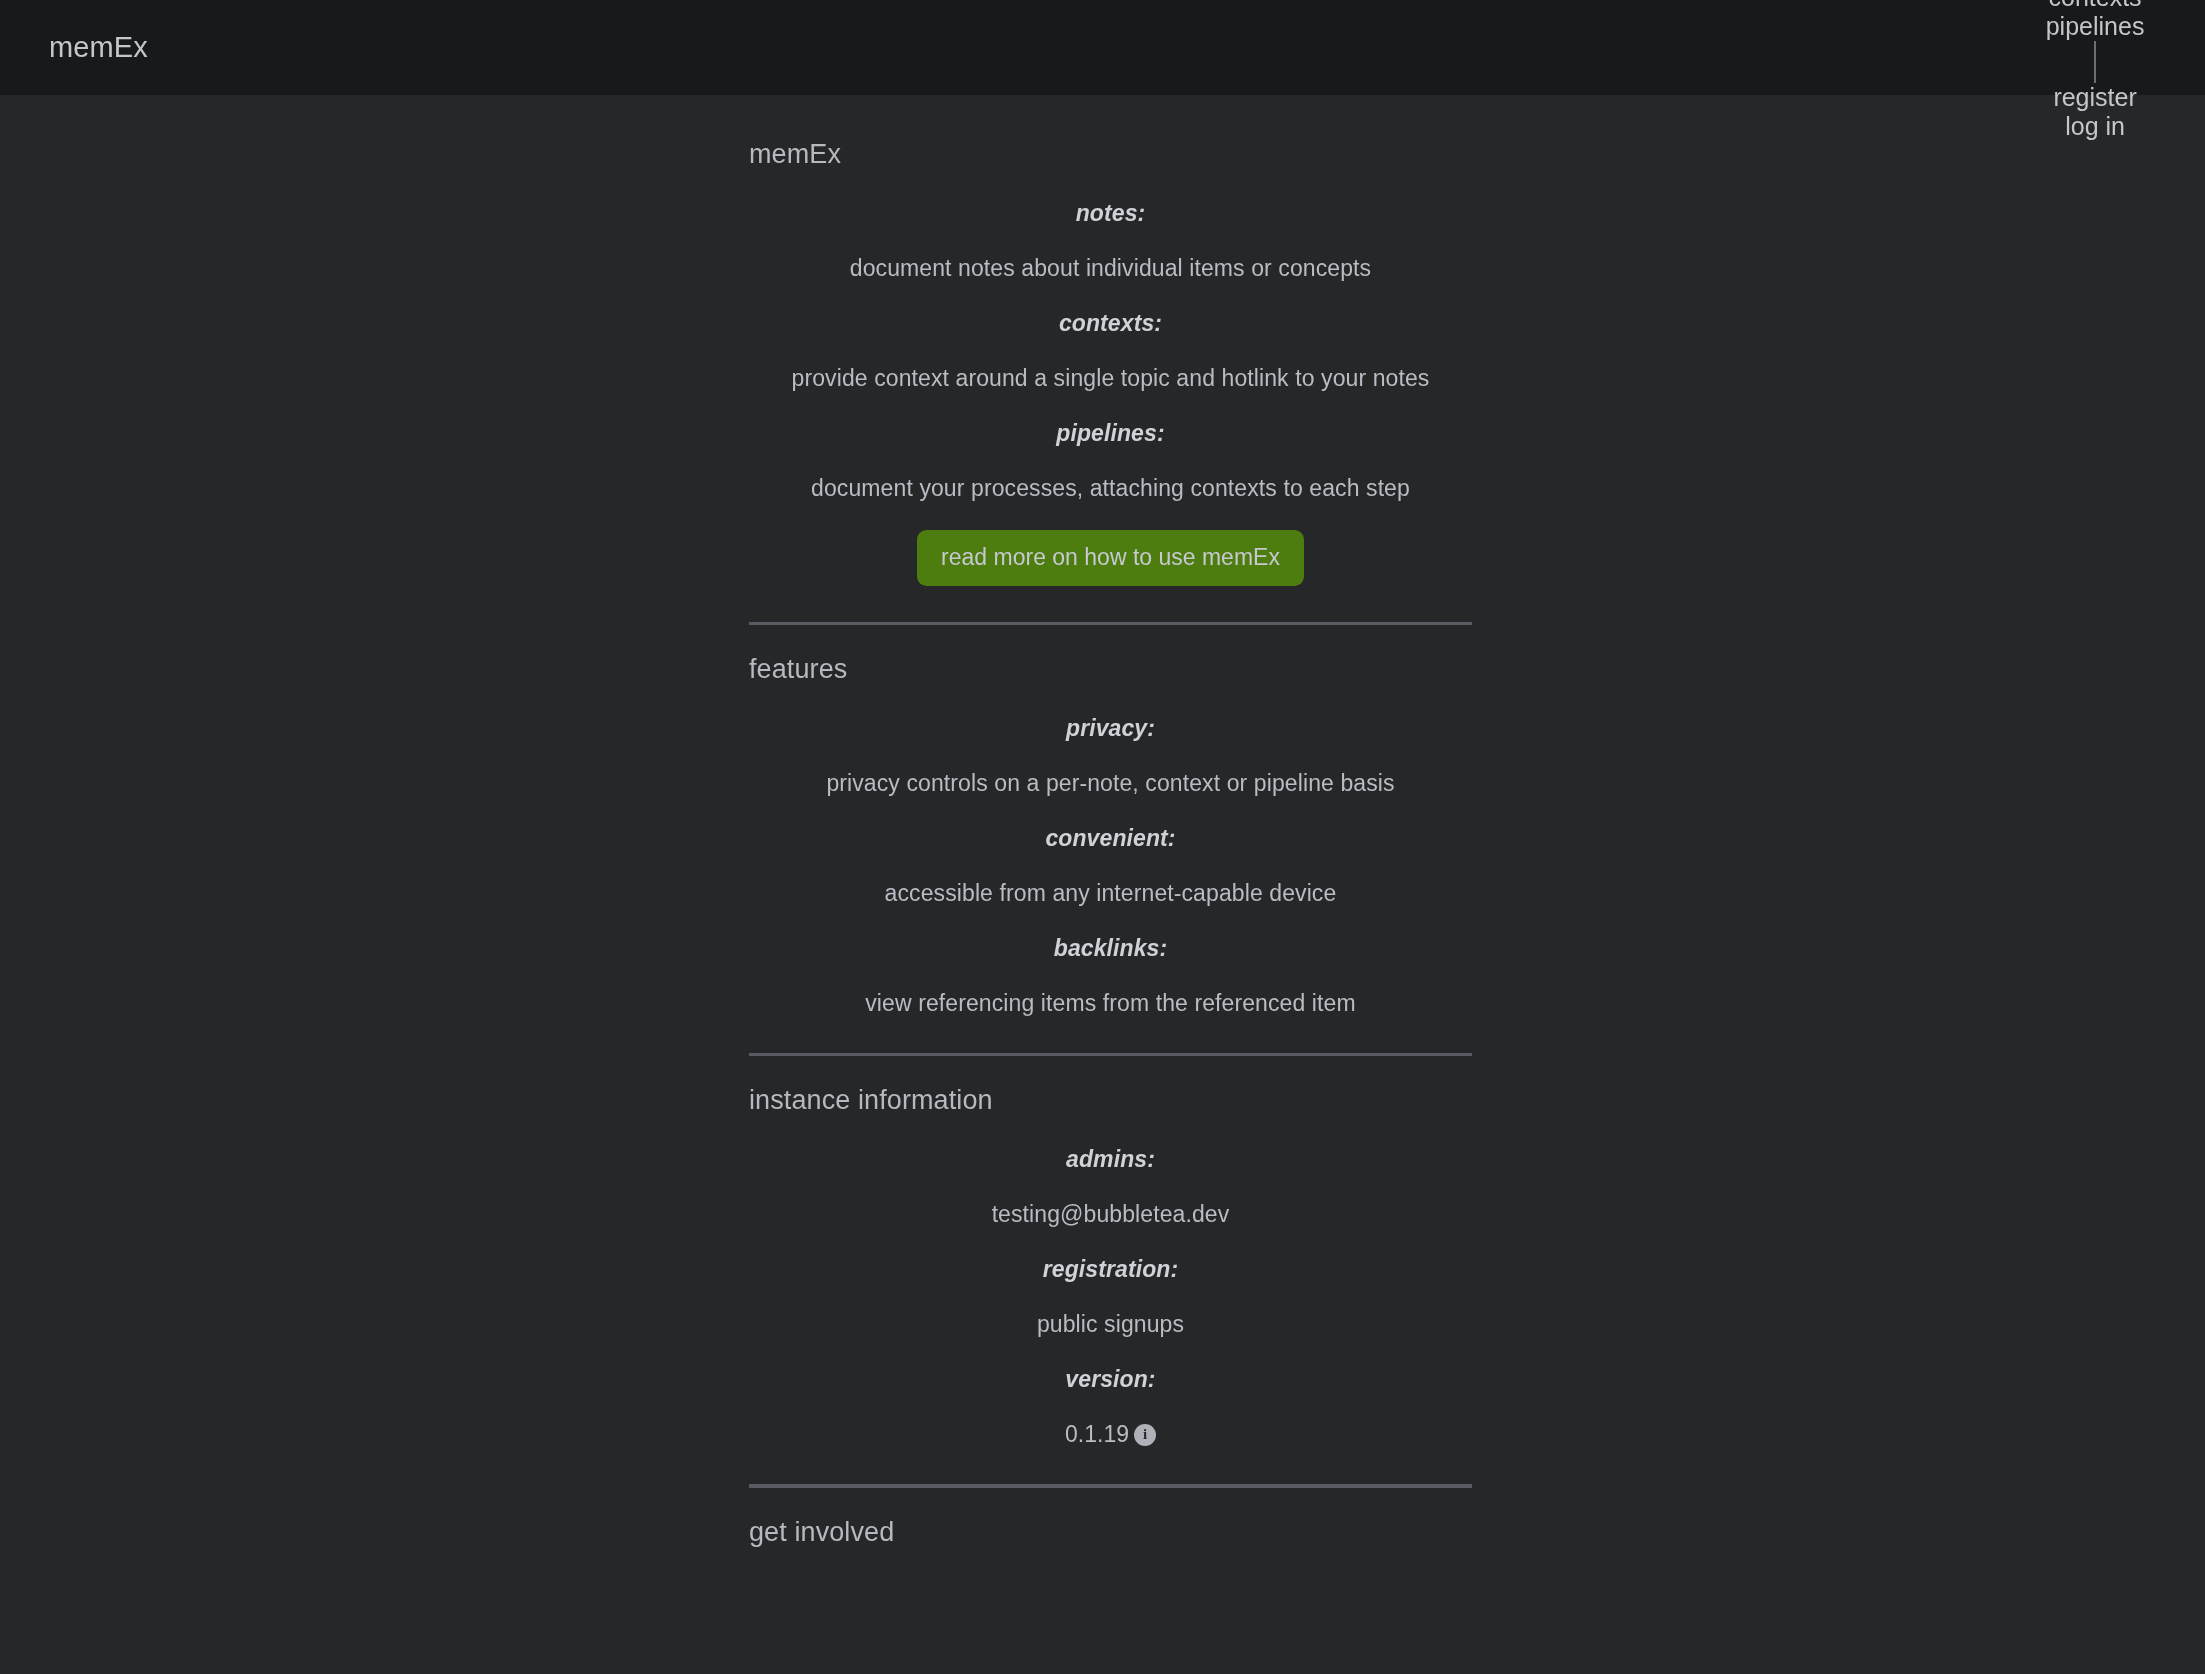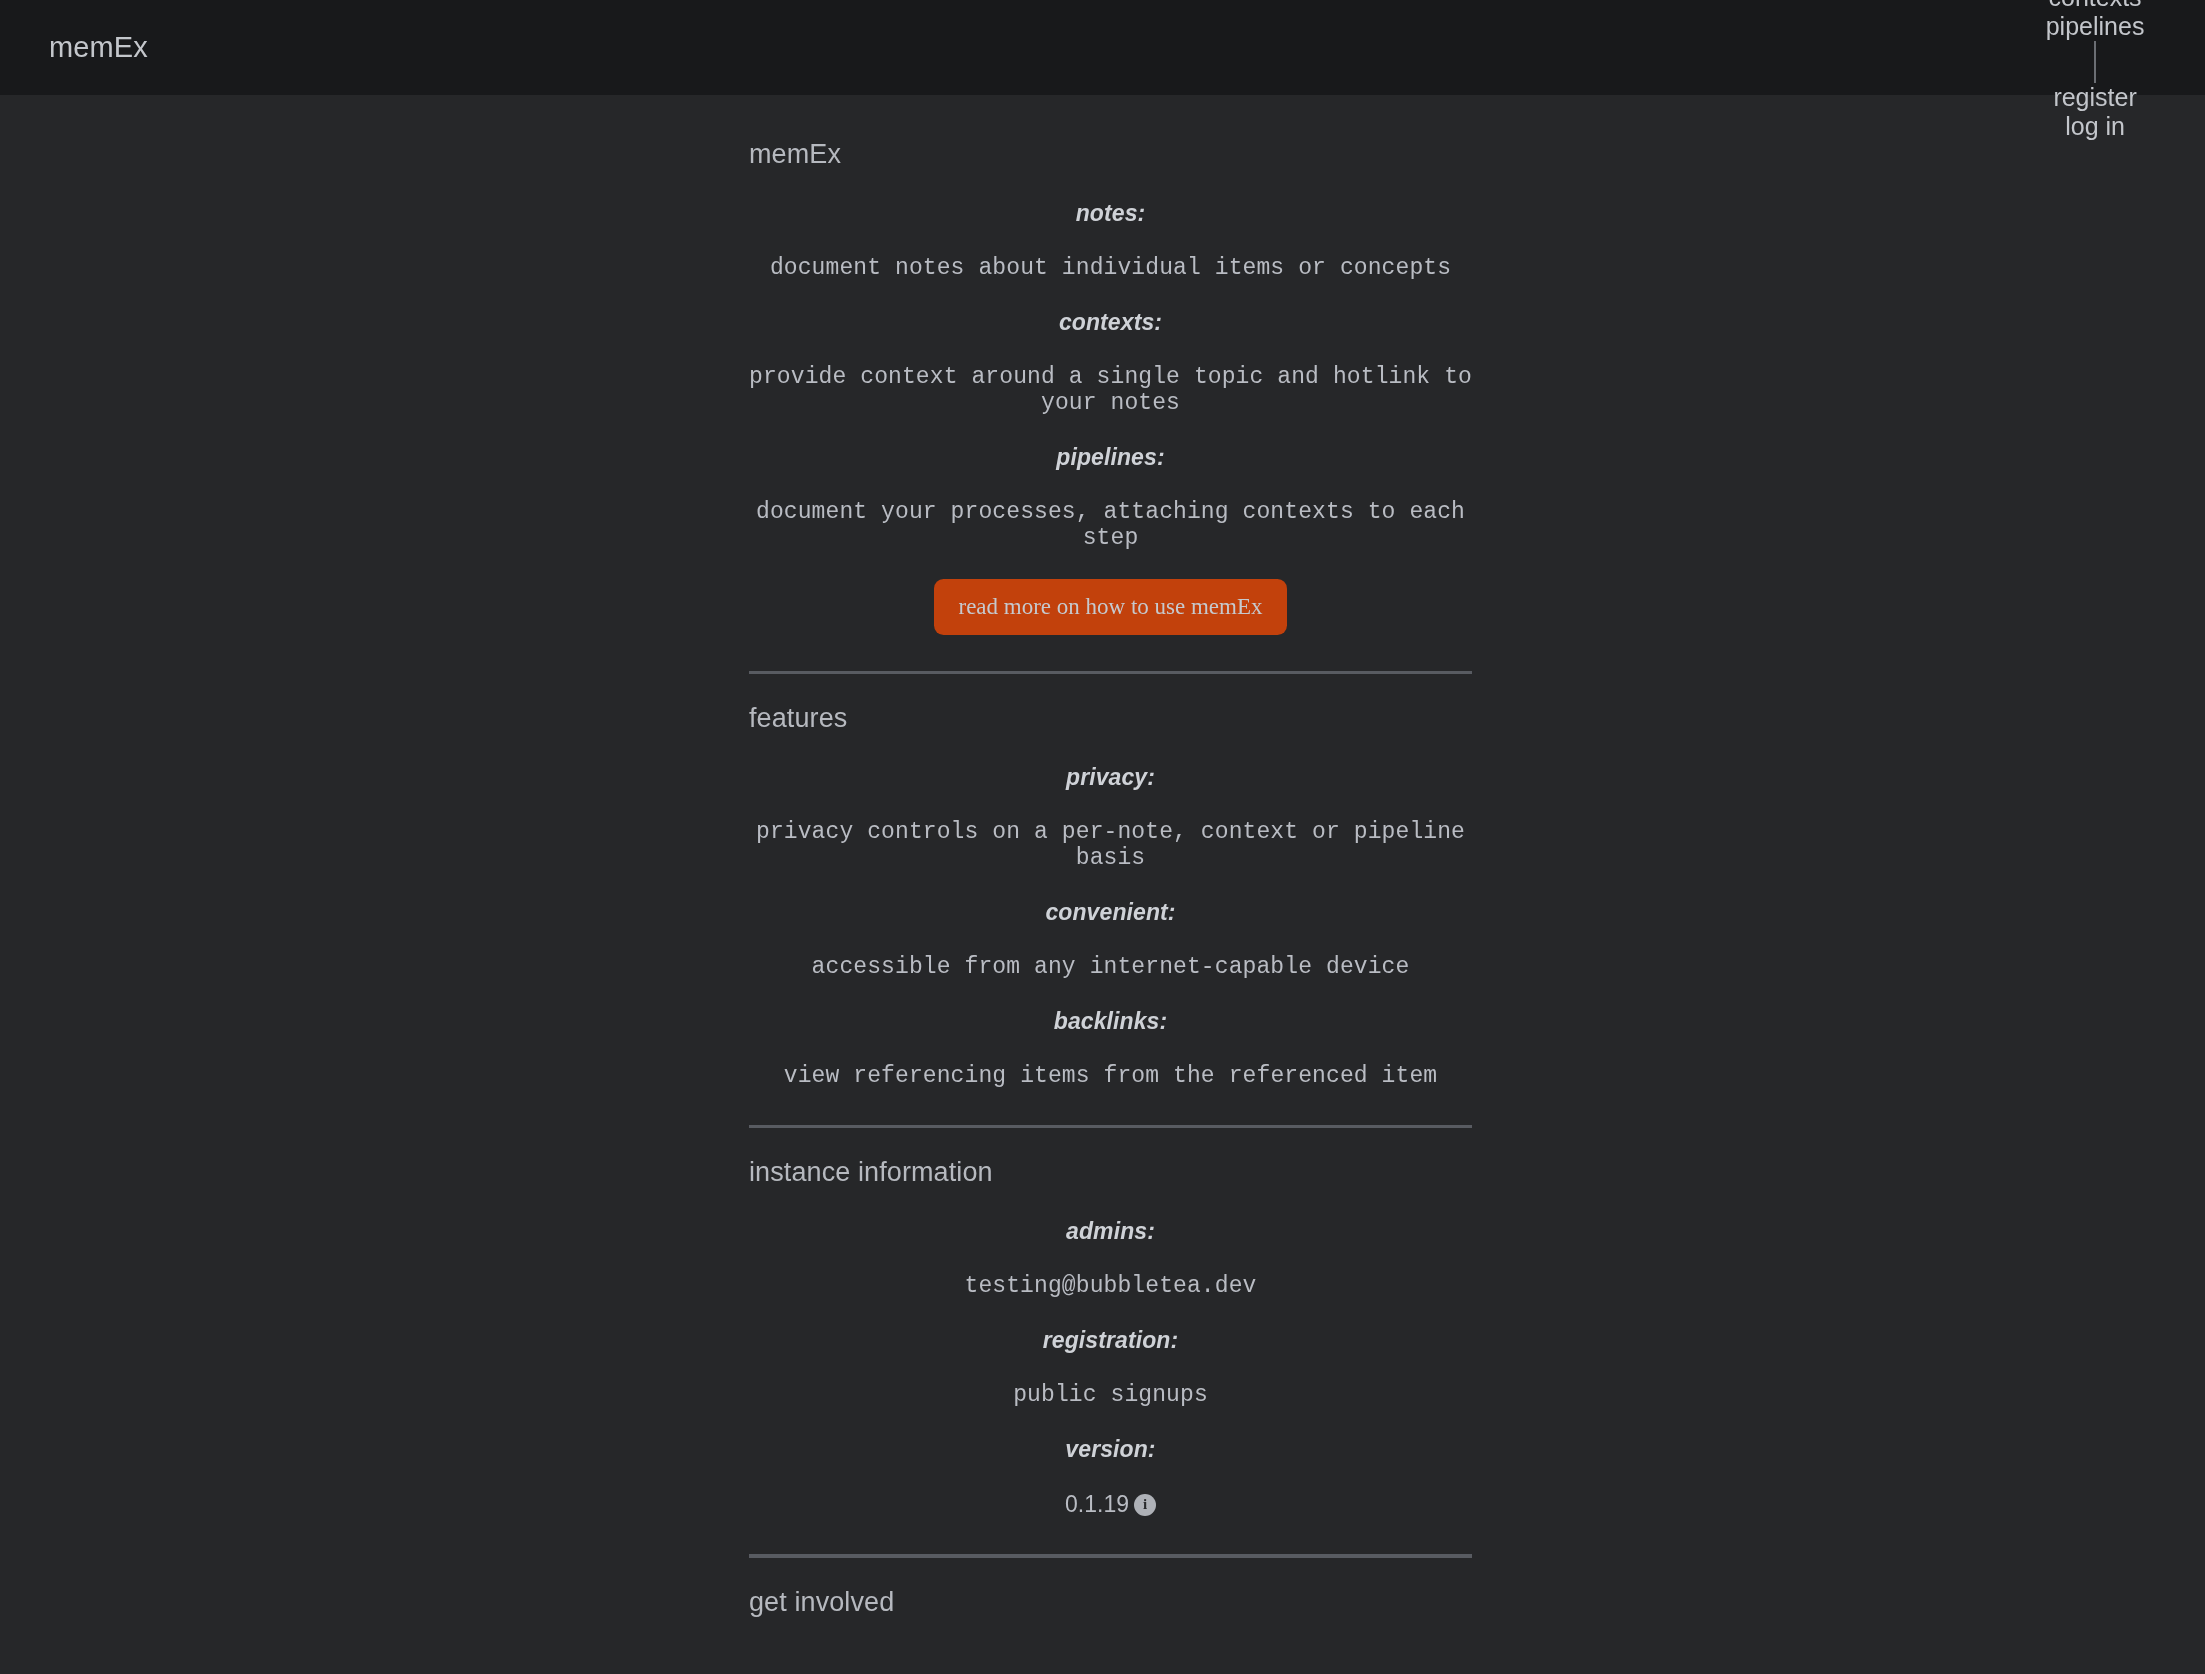--- a/index.html
+++ b/index.html
@@ -87,34 +87,33 @@
     letter-spacing: 0.1px;
     font-style: italic;
   }
 
   .entry-desc {
     font-size: 23px;
     font-weight: 400;
     color: #b9bcc3;
     margin-bottom: 28px;
     letter-spacing: 0.1px;
-    font-family: Liberation Mono, monospace;
   }
 
   .btn-row {
     display: flex;
     justify-content: center;
     margin-top: 13.6px;
   }
 
   .read-more-btn {
-    background: #c2410c;
+    background: #4d7c0f;
     color: #c6c9ce;
     font-size: 23px;
-    font-family: Liberation Serif, serif;
+    font-family: Liberation Sans, sans-serif;
     border: none;
     border-radius: 9.5px;
     padding: 16.3px 24.5px;
     cursor: pointer;
     line-height: 1;
   }
 
   .divider {
     height: 3.4px;
     background: #585b61;

